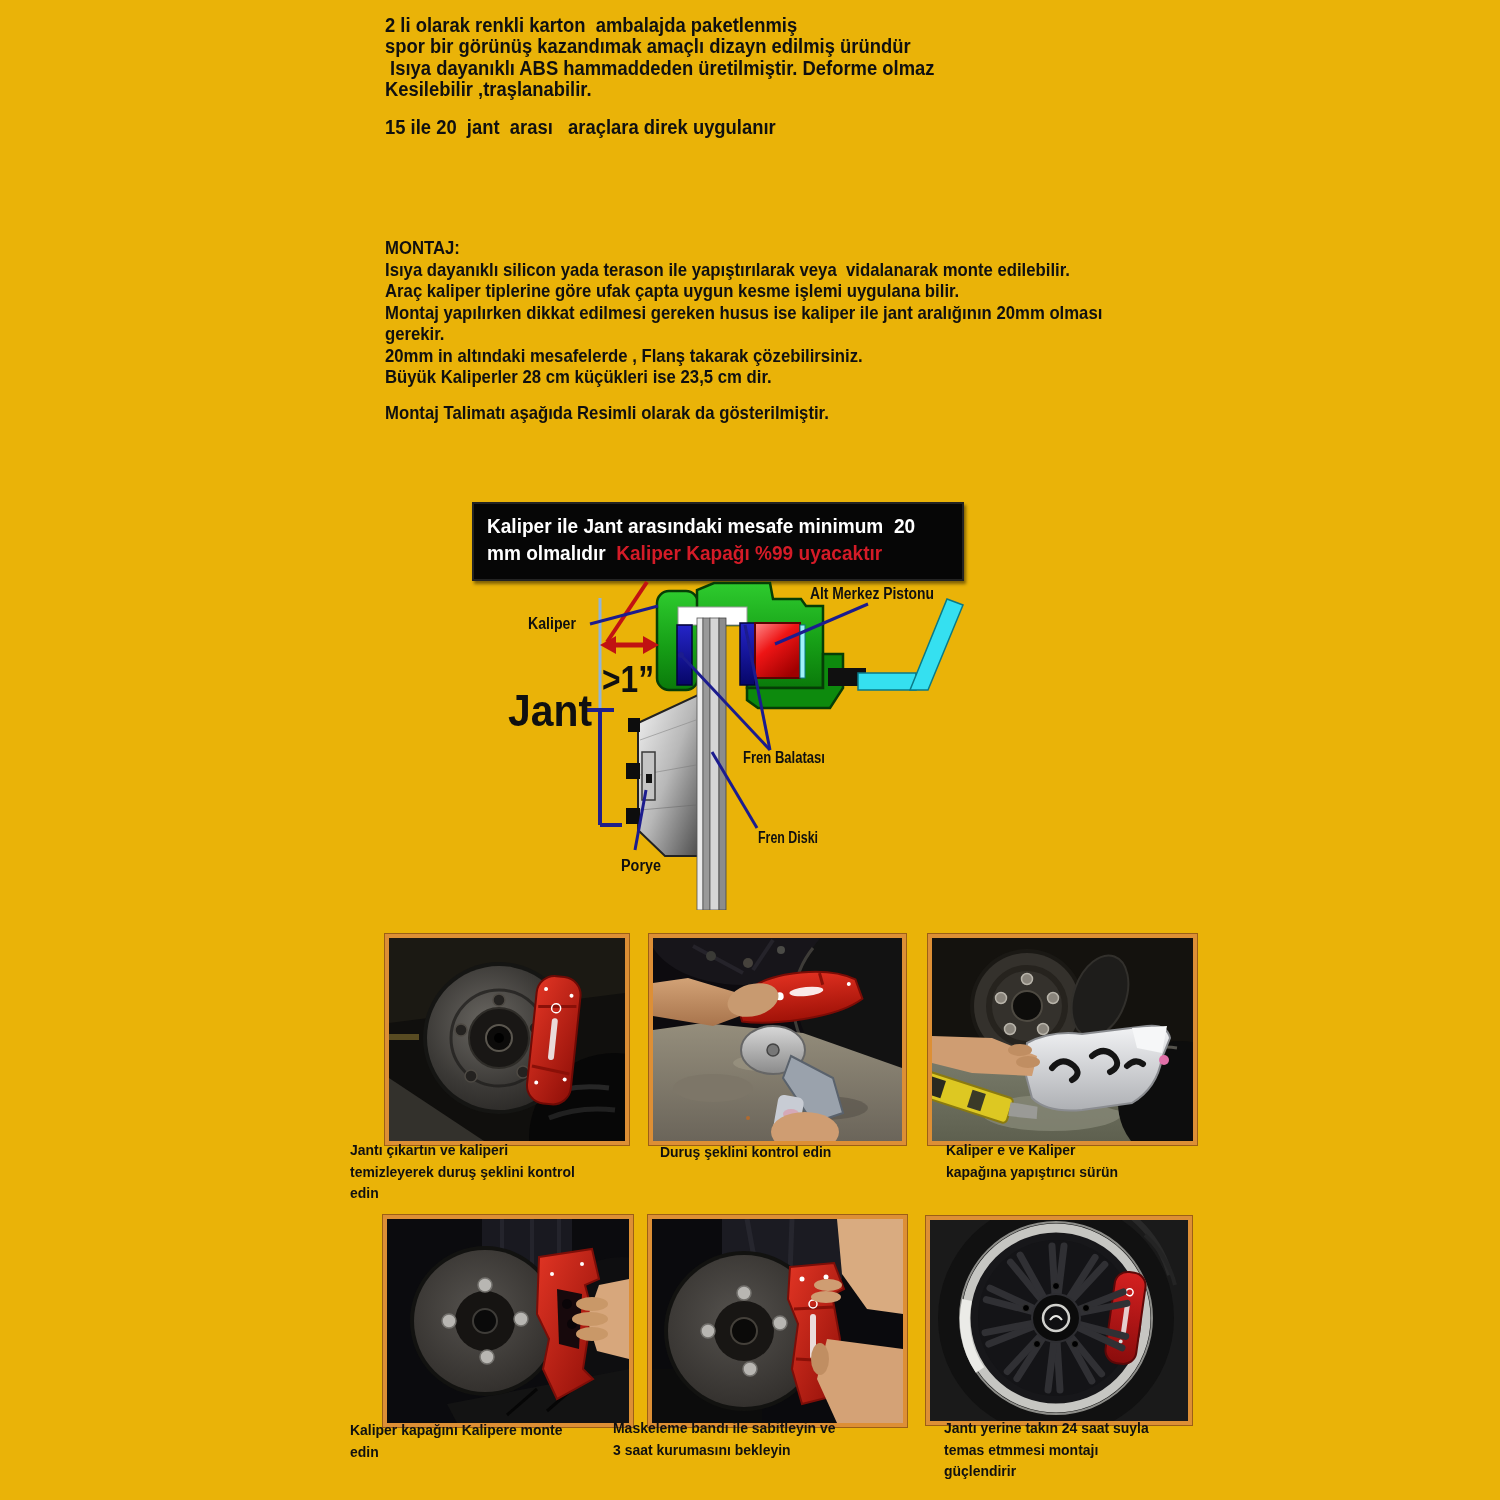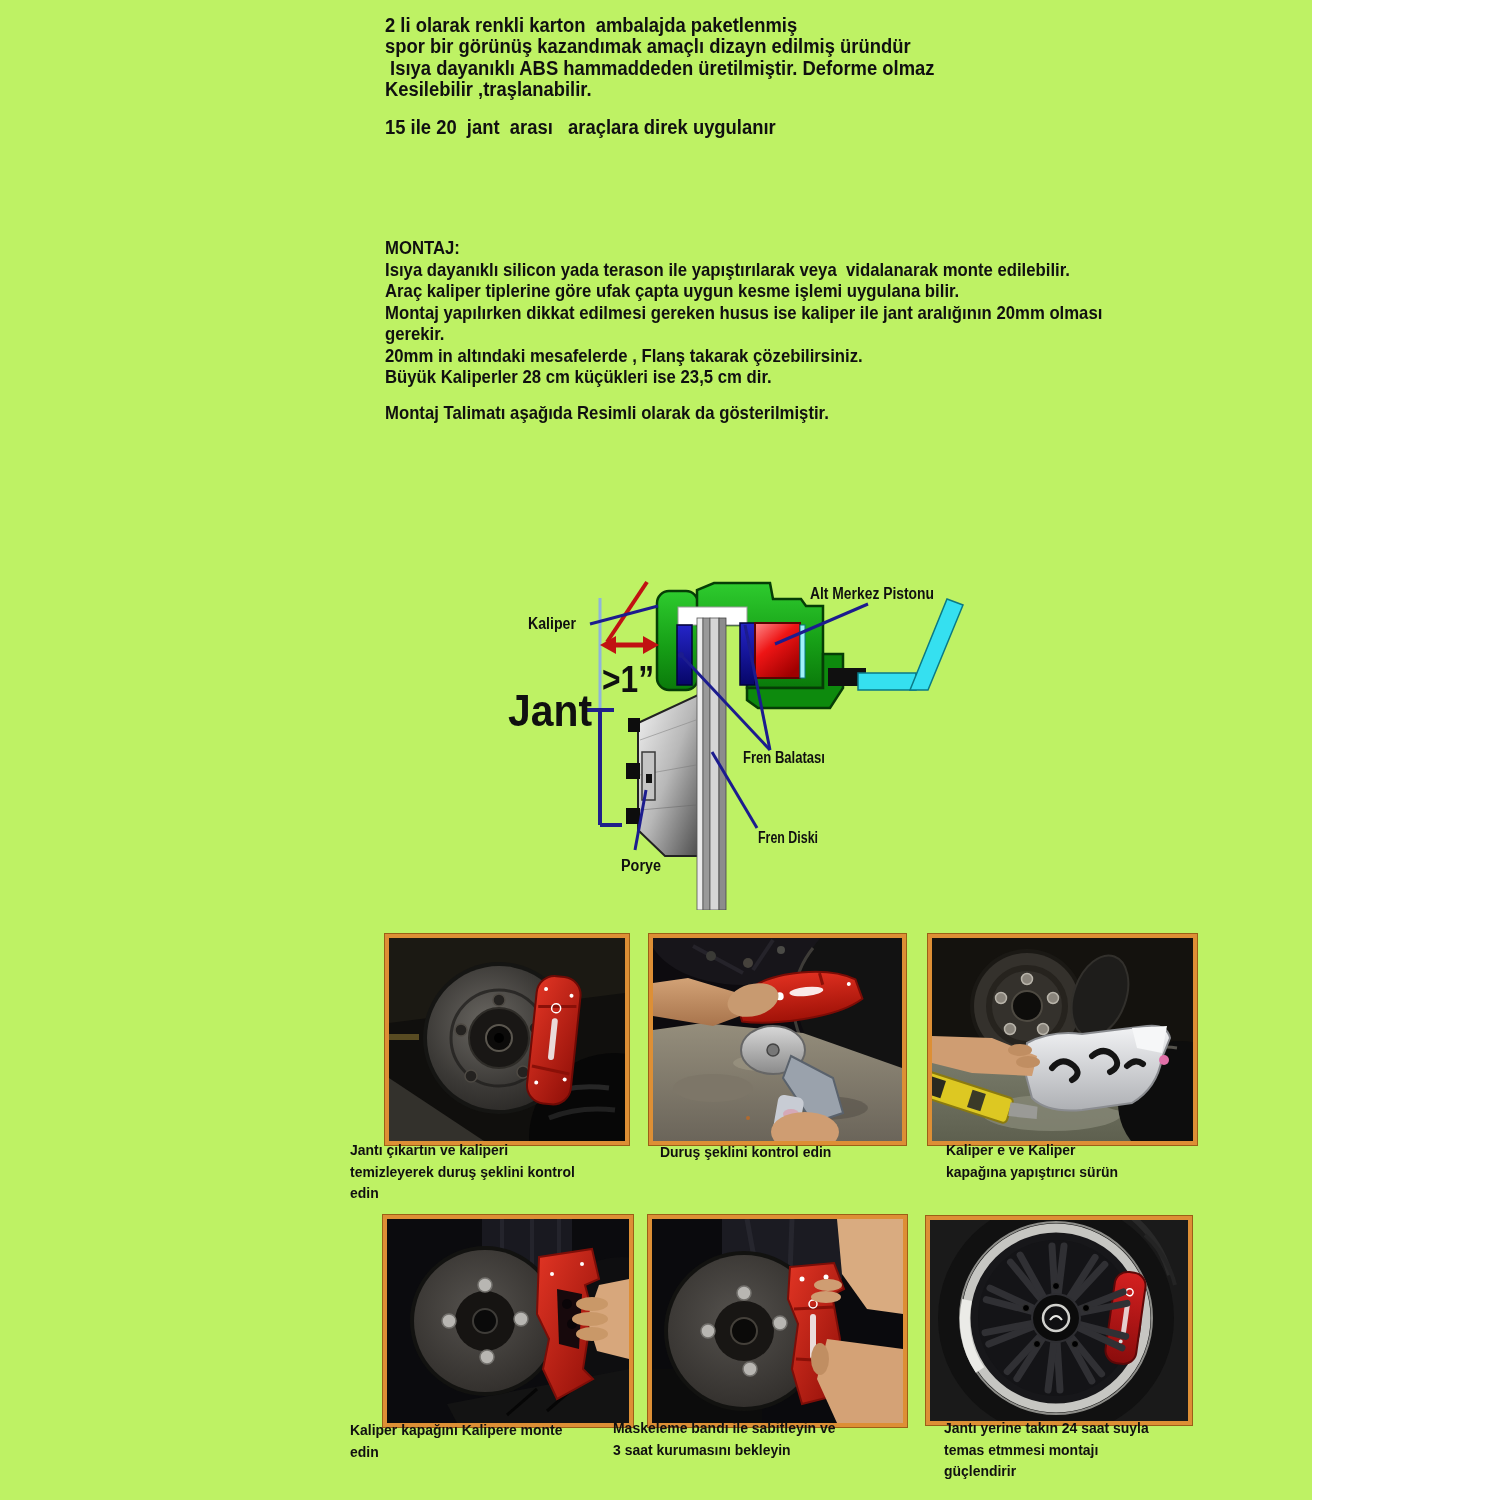--- a/index.html
+++ b/index.html
@@ -1,17 +1,17 @@
 <!DOCTYPE html>
 <html><head>
 <meta charset="utf-8">
 <style>
   html,body { margin:0; padding:0; background:#ffffff; }
   .page {
-    position:relative; width:1312px; height:1500px; background:#bef264;
+    position:relative; width:1500px; height:1500px; background:#eab308;
     font-family:"Liberation Sans", sans-serif; font-weight:bold; color:#101010;
     overflow:hidden;
   }
   .tblock { position:absolute; transform-origin:0 0; }
   .tl { white-space:pre; }
   #intro { left:385px; top:15px; font-size:20px; line-height:21.4px; transform:scaleX(0.92); }
   #fitment { left:385px; top:116px; font-size:20px; line-height:22px; transform:scaleX(0.92); }
   #montaj { left:385px; top:237px; font-size:19px; line-height:21.5px; transform:scaleX(0.88); }
   #montaj .footer { margin-top:14px; }
   #banner {
@@ -61,20 +61,24 @@
     <div class="tl">MONTAJ:</div>
     <div class="tl">Isıya dayanıklı silicon yada terason ile yapıştırılarak veya  vidalanarak monte edilebilir.</div>
     <div class="tl">Araç kaliper tiplerine göre ufak çapta uygun kesme işlemi uygulana bilir.</div>
     <div class="tl">Montaj yapılırken dikkat edilmesi gereken husus ise kaliper ile jant aralığının 20mm olması</div>
     <div class="tl">gerekir.</div>
     <div class="tl">20mm in altındaki mesafelerde , Flanş takarak çözebilirsiniz.</div>
     <div class="tl">Büyük Kaliperler 28 cm küçükleri ise 23,5 cm dir.</div>
     <div class="tl footer">Montaj Talimatı aşağıda Resimli olarak da gösterilmiştir.</div>
   </div>
 
+  <div id="banner">
+    <div class="banner-line">Kaliper ile Jant arasındaki mesafe minimum  20</div>
+    <div class="banner-line"><span>mm olmalıdır </span><span class="banner-red"> Kaliper Kapağı %99 uyacaktır</span></div>
+  </div>
 
   <svg id="diagram" viewBox="0 0 560 330" xmlns="http://www.w3.org/2000/svg">
     <defs>
       <linearGradient id="greenG" x1="0" y1="0" x2="0" y2="1">
         <stop offset="0" stop-color="#2ecb2e"></stop>
           <stop offset="0.55" stop-color="#17a017"></stop>
           <stop offset="1" stop-color="#0a7a0a"></stop>
       </linearGradient>
       <linearGradient id="redG" x1="0" y1="0" x2="0.7" y2="1">
         <stop offset="0" stop-color="#ff8a8a"></stop>

